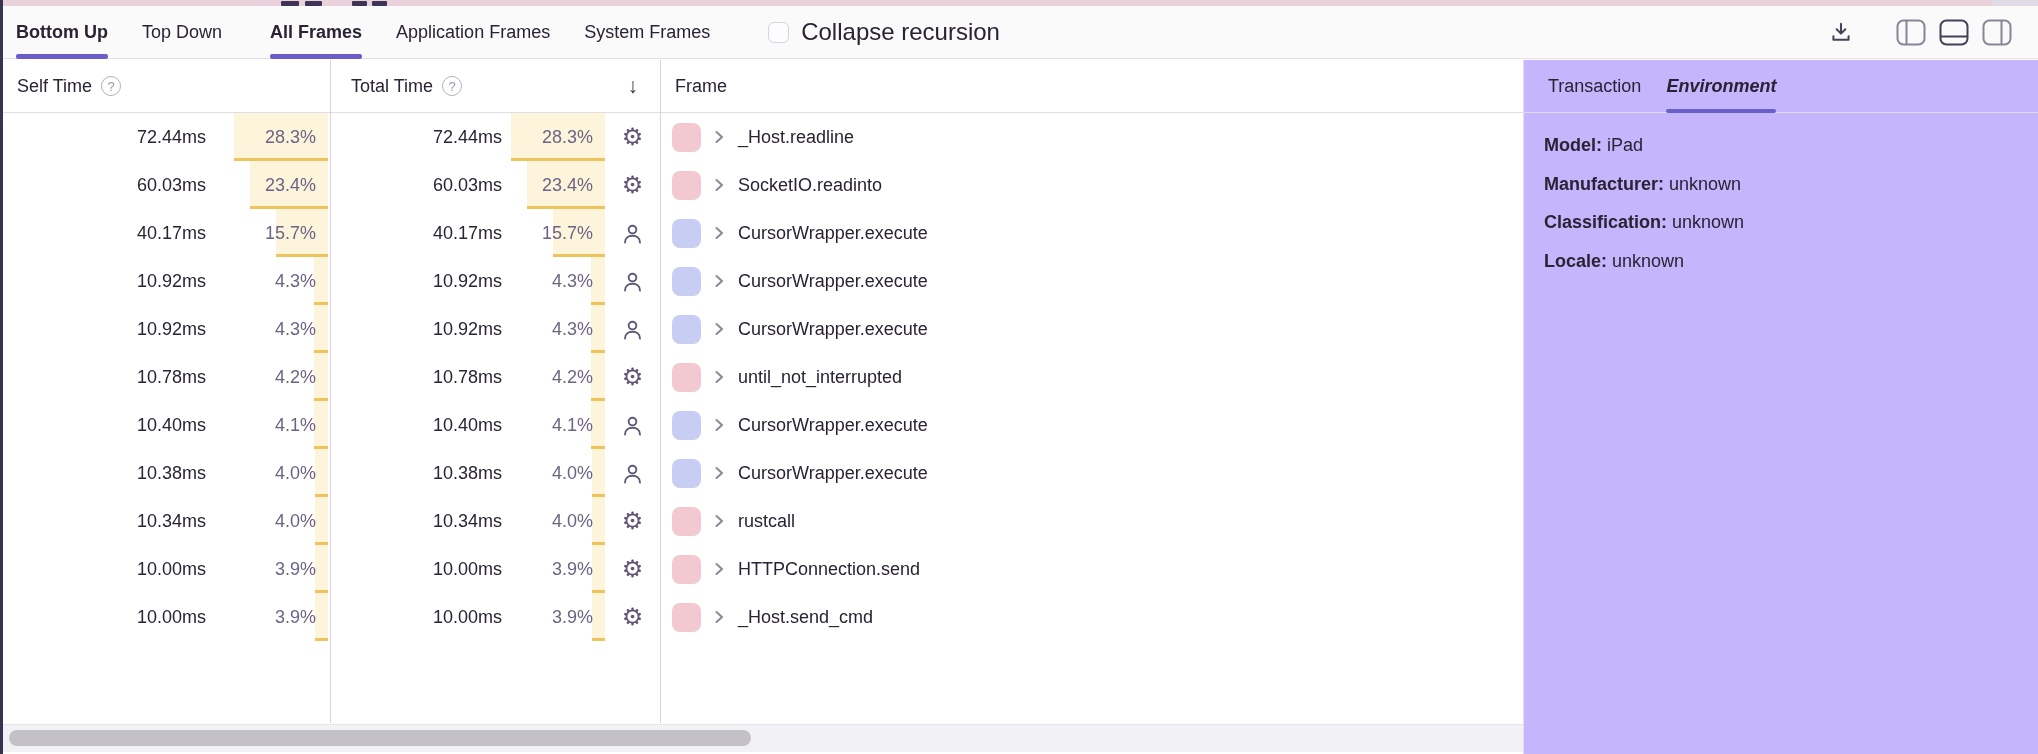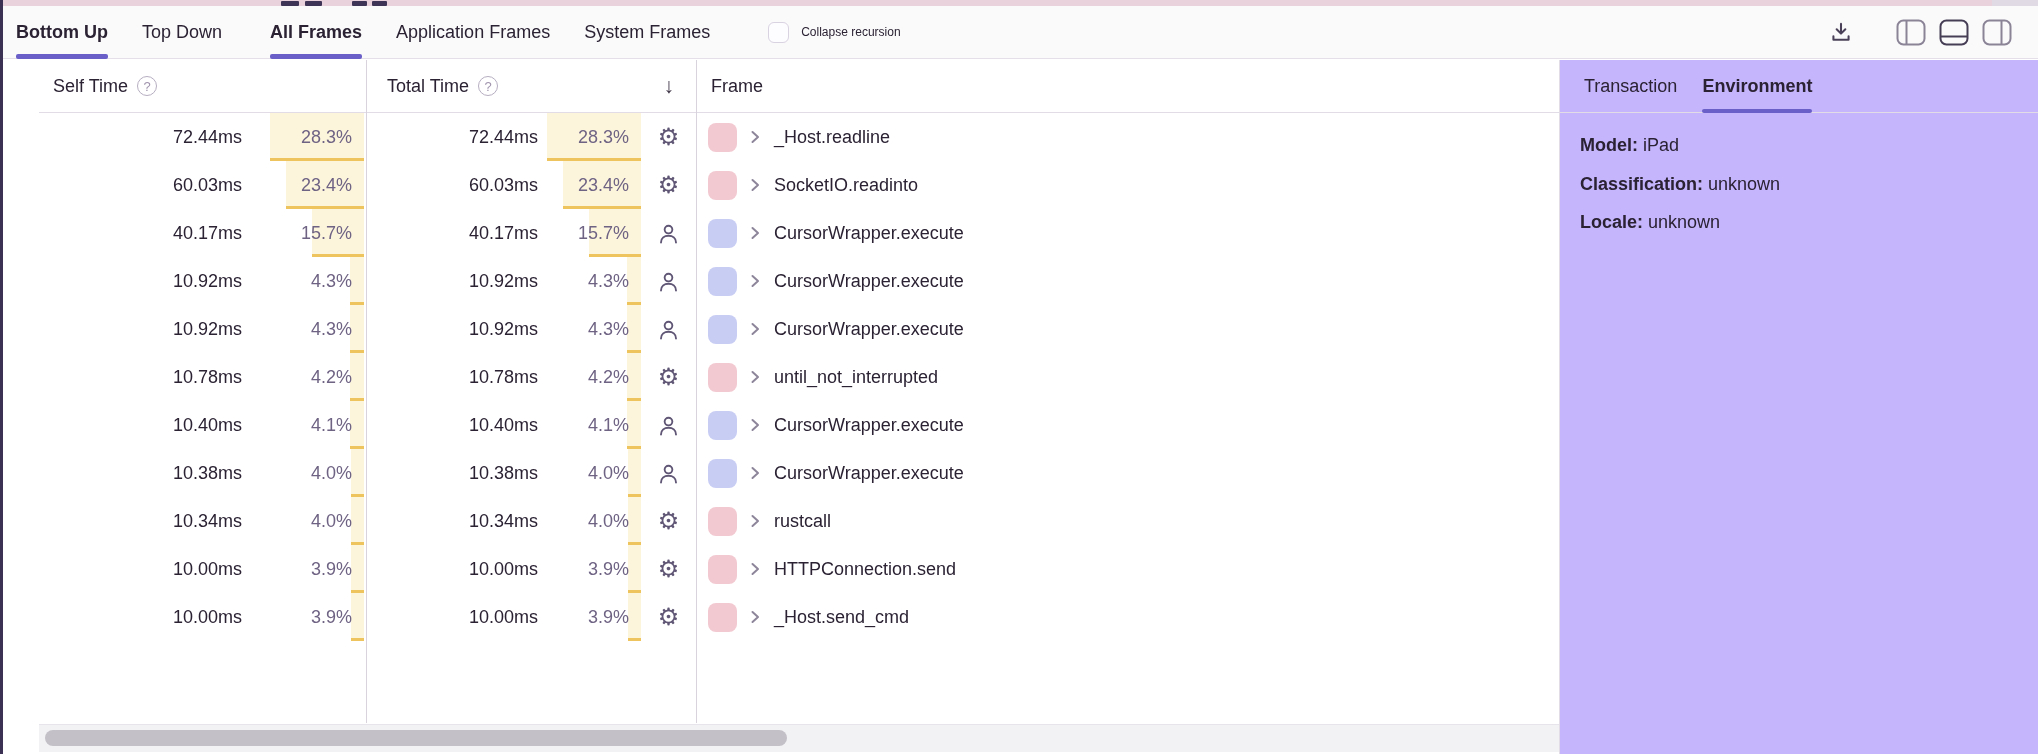--- a/index.html
+++ b/index.html
@@ -19,27 +19,27 @@
     position:absolute;left:3px;right:0;top:6px;height:53px;background:#fafafb;
     border-bottom:1px solid #e4dfe8;display:flex;align-items:center;padding-left:13px;box-sizing:border-box;
   }
   .tab{position:relative;height:53px;display:flex;align-items:center;font-size:18px;color:#2b2233;cursor:pointer;}
   .tab.active{font-weight:700;}
   .tab.active::after{content:"";position:absolute;left:0;right:0;bottom:0;height:5px;background:#6a5fc8;border-radius:2px;}
   .tab + .tab{margin-left:34px;}
   .group-gap{width:48px;}
   .collapse-wrap{display:flex;align-items:center;margin-left:58px;}
   .checkbox{width:21px;height:21px;border:1.5px solid #d9d2e1;border-radius:6px;background:#fdfcfe;box-sizing:border-box;cursor:pointer;}
-  .collapse-label{margin-left:12px;font-size:12px;color:#2b2233;}
+  .collapse-label{margin-left:12px;font-size:24px;color:#2b2233;}
   .tab-icons{margin-left:auto;display:flex;align-items:center;margin-right:26px;}
   .icon-btn{background:none;border:none;padding:0;margin:0;cursor:pointer;display:flex;align-items:center;justify-content:center;}
   .dl-btn{margin-right:42px;}
   .layout-btn + .layout-btn{margin-left:13px;}
   
-  .main{position:absolute;left:3px;top:60px;right:0;bottom:0;display:flex;padding-left:36px;}
+  .main{position:absolute;left:3px;top:60px;right:0;bottom:0;display:flex;}
   .left-pane{position:relative;width:1520px;flex:none;}
   .col-divider{position:absolute;top:0;width:1px;height:663px;background:#d9d3de;}
   .col-divider.c1{left:327px;}
   .col-divider.c2{left:657px;}
   
   .thead{
     position:absolute;left:0;right:0;top:0;height:53px;border-bottom:1px solid #e1dce6;
     display:flex;align-items:center;font-size:18px;box-sizing:border-box;background:#fff;
   }
   .th{display:flex;align-items:center;box-sizing:border-box;height:100%;}
@@ -83,21 +83,21 @@
   }
   .hthumb{position:absolute;left:6px;top:5px;width:742px;height:16px;border-radius:8px;background:#c3c1c7;cursor:grab;}
   
   .right-panel{flex:1;border-left:1px solid #e1dce6;position:relative;background:#c4b5fd;}
   .rp-tabs{
     height:53px;border-bottom:1px solid #e1dce6;display:flex;align-items:center;
     padding-left:24px;box-sizing:border-box;
   }
   .rp-tab{position:relative;height:53px;display:flex;align-items:center;font-size:18px;color:#2b2233;cursor:pointer;}
   .rp-tab + .rp-tab{margin-left:25px;}
-  .rp-tab.active{font-weight:700;}
+  .rp-tab.active{font-weight:700;font-style:italic;}
   .rp-tab.active::after{content:"";position:absolute;left:0;right:0;bottom:0;height:4px;background:#6a5fc8;border-radius:2px;}
   .env{padding:13px 0 0 20px;}
   .env-line{font-size:18px;line-height:38.5px;color:#2b2233;}
   .env-label{font-weight:700;}
   svg{display:block;}
 </style>
 </head>
 <body>
 
 <div class="edge-bar"></div>
@@ -558,20 +558,24 @@
           <span>Environment</span>
         </div>
       </div>
     <div class="env" id="env-host">
 
         <div class="env-line">
           <span class="env-label">Model: </span>
           <span class="env-value">iPad</span>
         </div>
 
+        <div class="env-line">
+          <span class="env-label">Manufacturer: </span>
+          <span class="env-value">unknown</span>
+        </div>
 
         <div class="env-line">
           <span class="env-label">Classification: </span>
           <span class="env-value">unknown</span>
         </div>
 
 
 
         <div class="env-line">
           <span class="env-label">Locale: </span>

